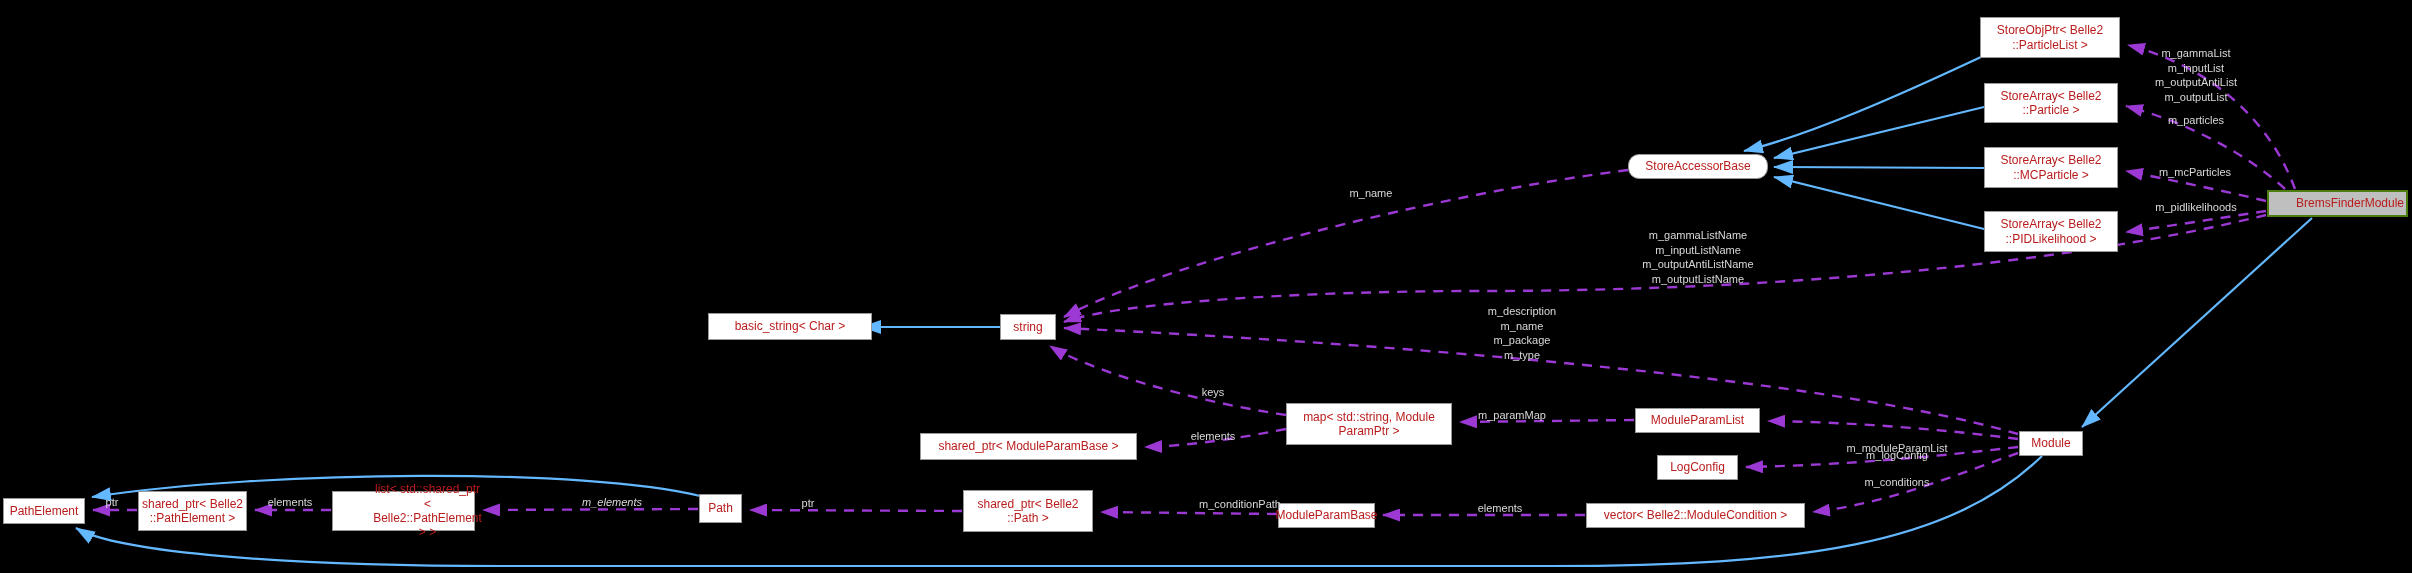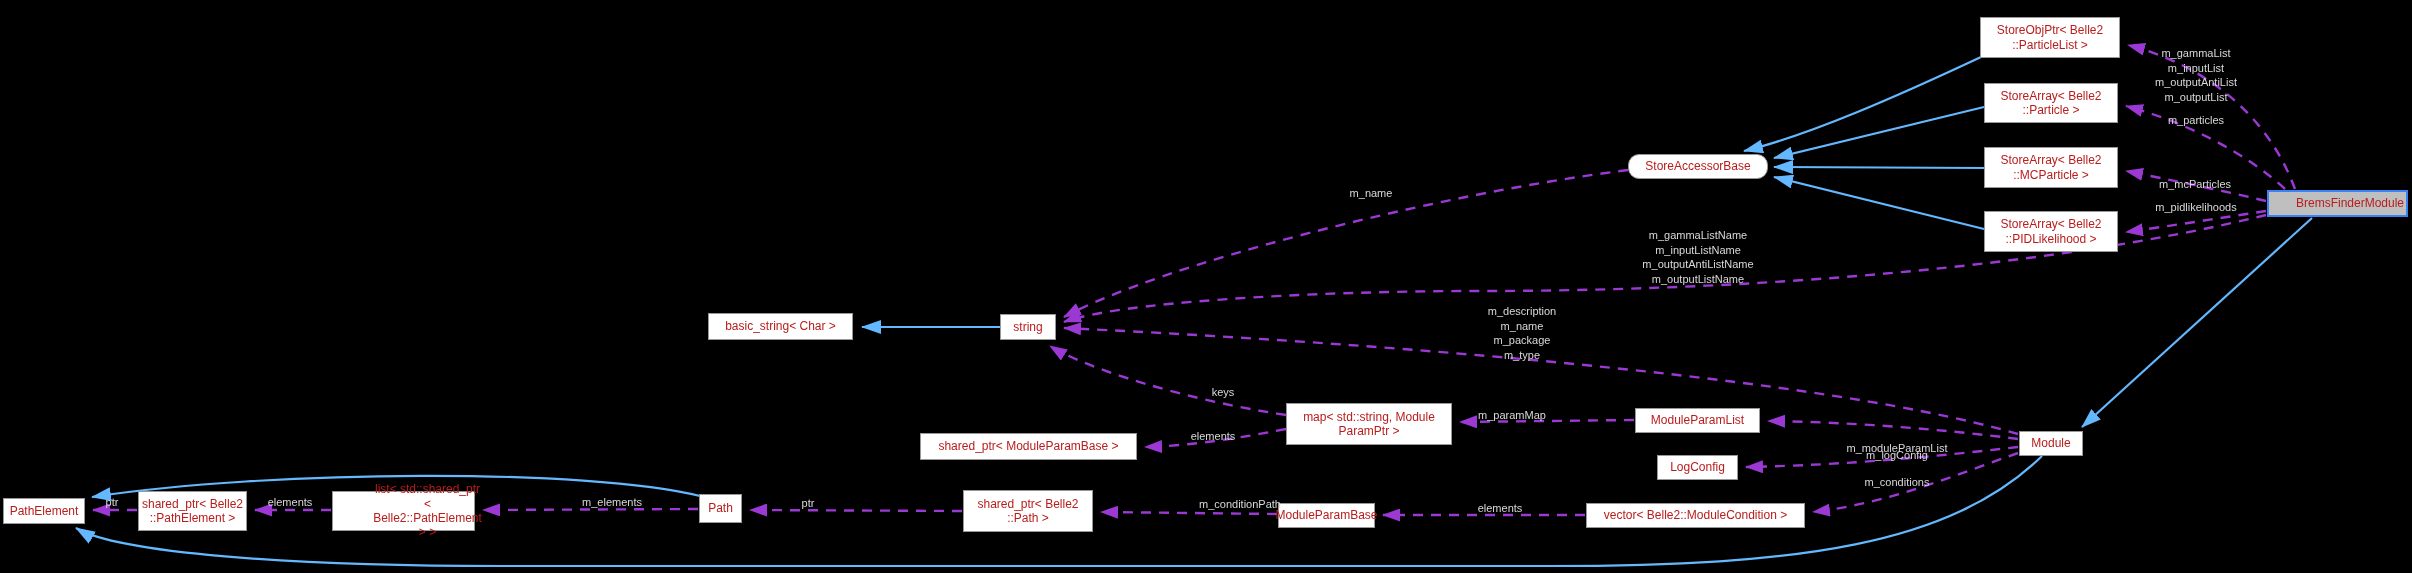--- a/index.html
+++ b/index.html
@@ -8,21 +8,21 @@
     font-family:"Liberation Sans", sans-serif; overflow:hidden;
   }
   svg.edges{position:absolute; left:0; top:0; width:2412px; height:573px;}
   .node{
     position:absolute; box-sizing:border-box;
     display:flex; align-items:center; justify-content:center;
     background:#ffffff; border:1.5px solid #989898; color:#b91c1c;
     font-size:12px; line-height:1.2; text-align:center; white-space:pre-line;
     cursor:pointer;
   }
-  .node.highlight{ background:#bfbfbf; border:2px solid #3b82f6;padding-left:25px; }
+  .node.highlight{ background:#bfbfbf; border:2px solid #4d7c0f;padding-left:25px; }
   .elabel{
     position:absolute; transform:translateX(-50%);
     color:#d9d9d9; font-size:11px; line-height:1.32; text-align:center;
     white-space:pre-line; pointer-events:none;
   }
 </style>
 </head>
 <body>
 
 <div class="canvas">
@@ -74,21 +74,21 @@
   <div class="node" style="left:1980px;top:17px;width:140px;height:41px;">StoreObjPtr&lt; Belle2
 ::ParticleList &gt;</div>
   <div class="node" style="left:1984px;top:83px;width:134px;height:40px;">StoreArray&lt; Belle2
 ::Particle &gt;</div>
   <div class="node" style="left:1984px;top:147px;width:134px;height:41px;">StoreArray&lt; Belle2
 ::MCParticle &gt;</div>
   <div class="node" style="left:1984px;top:211px;width:134px;height:41px;">StoreArray&lt; Belle2
 ::PIDLikelihood &gt;</div>
   <div class="node" style="left:1628px;top:154px;width:140px;height:25px;border-radius:11px;">StoreAccessorBase</div>
   <div class="node highlight" style="left:2267px;top:190px;width:141px;height:27px;">BremsFinderModule</div>
-  <div class="node" style="left:708px;top:313px;width:145px;height:27px;">basic_string&lt; Char &gt;</div>
+  <div class="node" style="left:708px;top:313px;width:164px;height:27px;">basic_string&lt; Char &gt;</div>
   <div class="node" style="left:1000px;top:314px;width:56px;height:26px;">string</div>
   <div class="node" style="left:1286px;top:403px;width:166px;height:42px;">map&lt; std::string, Module
 ParamPtr &gt;</div>
   <div class="node" style="left:920px;top:433px;width:217px;height:27px;">shared_ptr&lt; ModuleParamBase &gt;</div>
   <div class="node" style="left:1635px;top:408px;width:125px;height:25px;">ModuleParamList</div>
   <div class="node" style="left:1657px;top:455px;width:81px;height:25px;">LogConfig</div>
   <div class="node" style="left:2019px;top:431px;width:64px;height:25px;">Module</div>
   <div class="node" style="left:3px;top:498px;width:82px;height:26px;">PathElement</div>
   <div class="node" style="left:138px;top:491px;width:109px;height:40px;">shared_ptr&lt; Belle2
 ::PathElement &gt;</div>
@@ -98,37 +98,37 @@
   <div class="node" style="left:963px;top:490px;width:130px;height:42px;">shared_ptr&lt; Belle2
 ::Path &gt;</div>
   <div class="node" style="left:1278px;top:503px;width:97px;height:25px;">ModuleParamBase</div>
   <div class="node" style="left:1586px;top:503px;width:219px;height:25px;">vector&lt; Belle2::ModuleCondition &gt;</div>
 
   <div class="elabel" style="left:2196px;top:6px;margin-top:40px;">m_gammaList
 m_inputList
 m_outputAntiList
 m_outputList</div>
   <div class="elabel" style="left:2196px;top:113px;">m_particles</div>
-  <div class="elabel" style="left:2195px;top:165px;margin-top:12px;">m_mcParticles</div>
+  <div class="elabel" style="left:2195px;top:165px;">m_mcParticles</div>
   <div class="elabel" style="left:2196px;top:200px;">m_pidlikelihoods</div>
   <div class="elabel" style="left:1371px;top:186px;">m_name</div>
   <div class="elabel" style="left:1698px;top:228px;">m_gammaListName
 m_inputListName
 m_outputAntiListName
 m_outputListName</div>
   <div class="elabel" style="left:1522px;top:304px;">m_description
 m_name
 m_package
 m_type</div>
-  <div class="elabel" style="left:1213px;top:385px;margin-left:10px;">keys</div>
+  <div class="elabel" style="left:1213px;top:385px;">keys</div>
   <div class="elabel" style="left:1512px;top:408px;">m_paramMap</div>
   <div class="elabel" style="left:1213px;top:429px;">elements</div>
   <div class="elabel" style="left:1897px;top:412px;margin-top:29px;">m_moduleParamList</div>
   <div class="elabel" style="left:1897px;top:448px;">m_logConfig</div>
   <div class="elabel" style="left:1897px;top:475px;">m_conditions</div>
   <div class="elabel" style="left:1500px;top:501px;">elements</div>
   <div class="elabel" style="left:1240px;top:497px;">m_conditionPath</div>
   <div class="elabel" style="left:808px;top:496px;">ptr</div>
-  <div class="elabel" style="left:612px;top:495px;">m_elements</div>
+  <div class="elabel" style="left:612px;top:495px;font-style:italic;">m_elements</div>
   <div class="elabel" style="left:290px;top:495px;">elements</div>
   <div class="elabel" style="left:112px;top:495px;">ptr</div>
 
 </div>
 
 </body></html>

